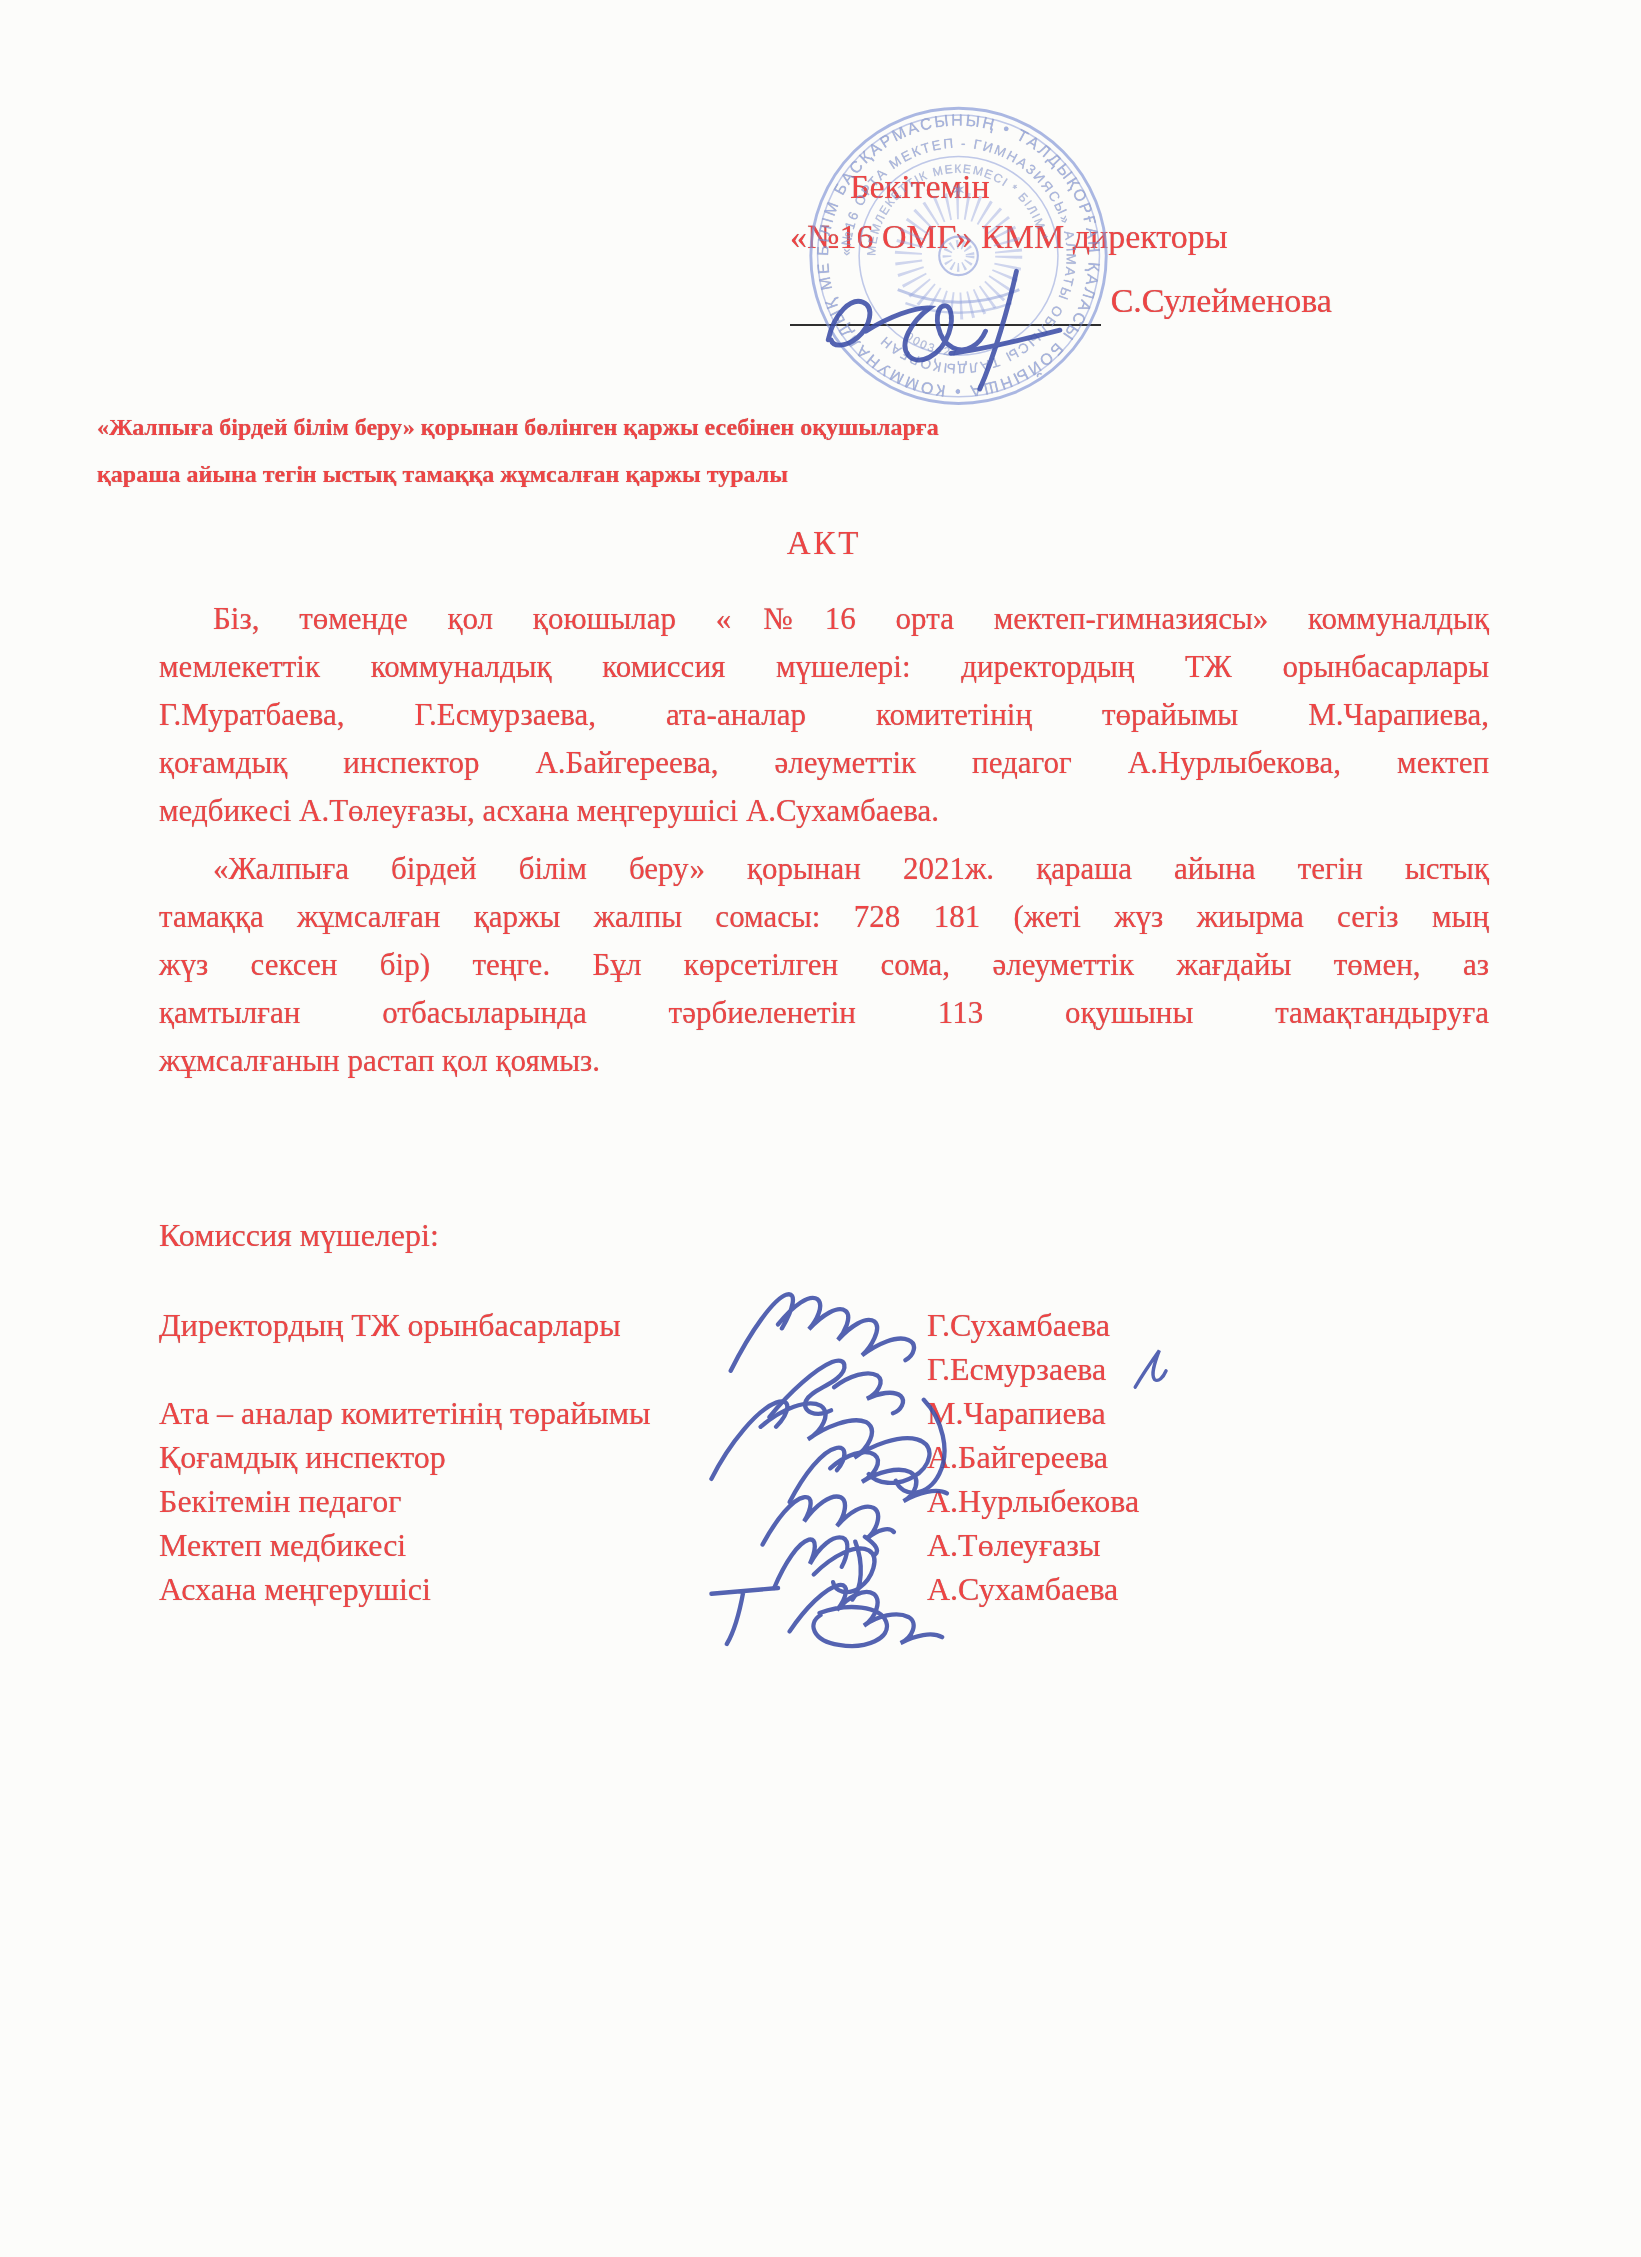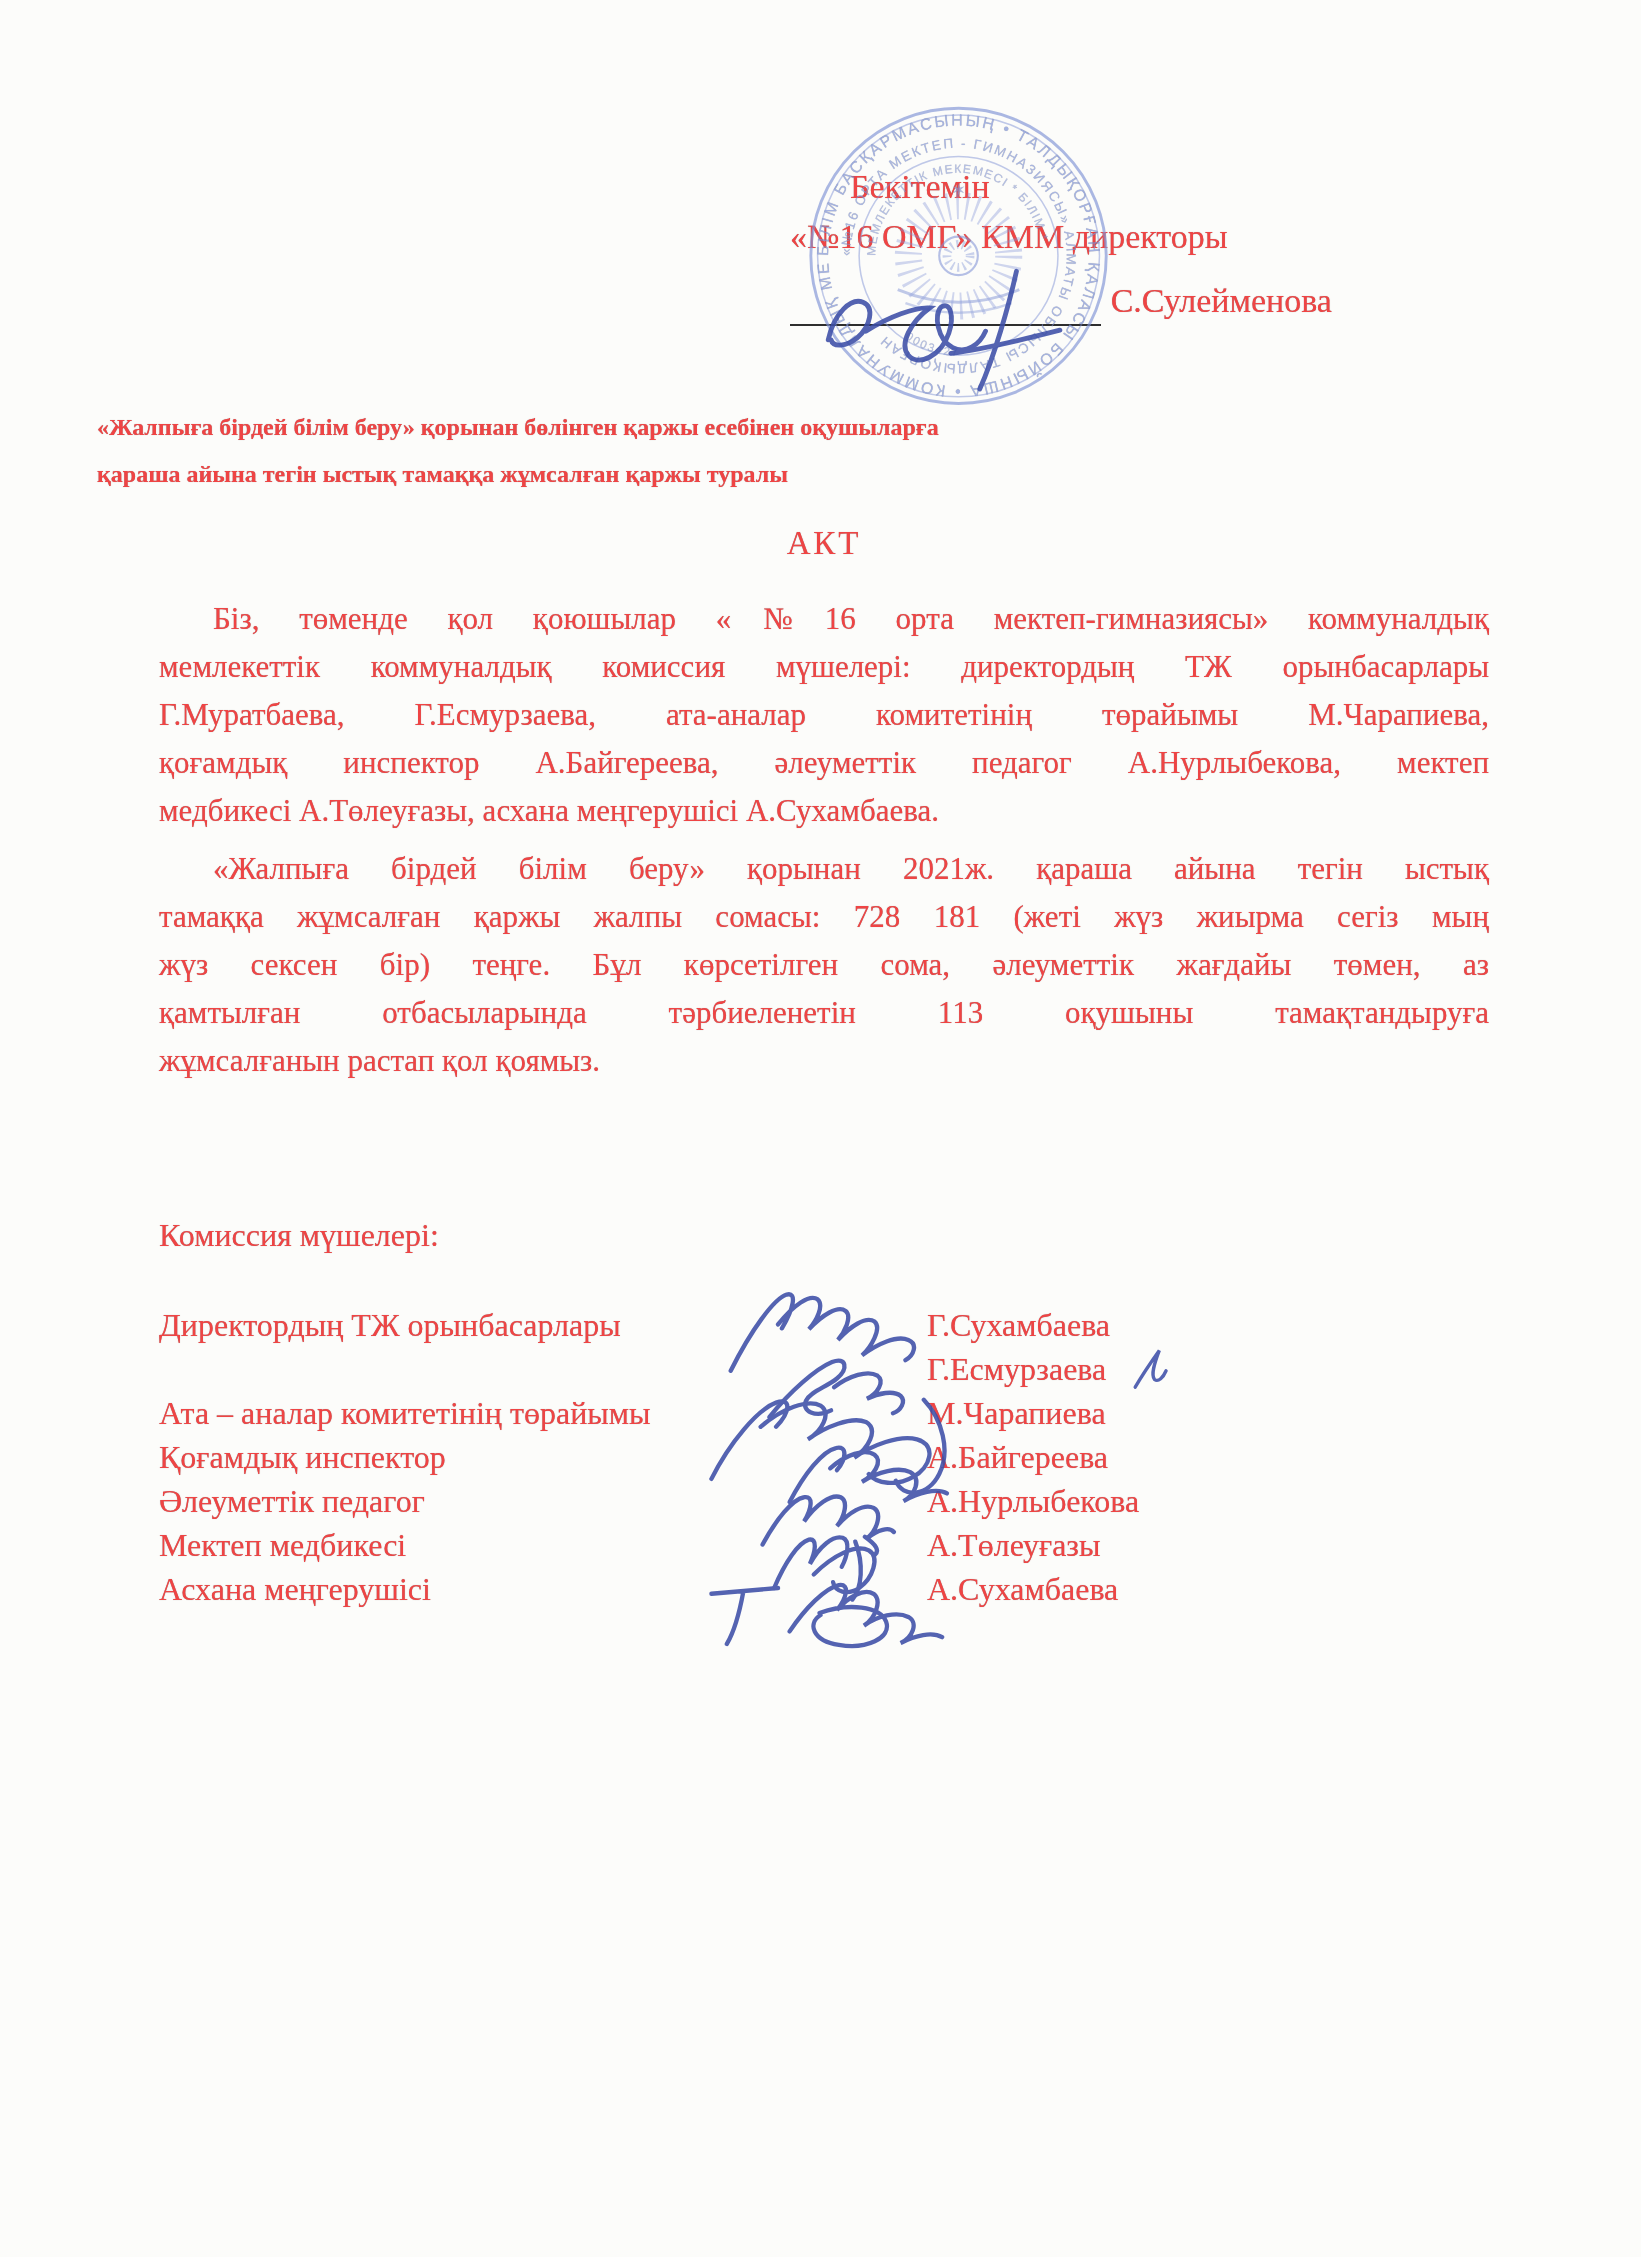--- a/index.html
+++ b/index.html
@@ -95,21 +95,21 @@
       </div>
       <div class="crow">
         <span class="role">Ата – аналар комитетінің төрайымы</span>
         <span class="cname">М.Чарапиева</span>
       </div>
       <div class="crow">
         <span class="role">Қоғамдық инспектор</span>
         <span class="cname">А.Байгереева</span>
       </div>
       <div class="crow">
-        <span class="role">Әлеуметтік педагог</span>
+        <span class="role">Бекітемін педагог</span>
         <span class="cname">А.Нурлыбекова</span>
       </div>
       <div class="crow">
         <span class="role">Мектеп медбикесі</span>
         <span class="cname">А.Төлеуғазы</span>
       </div>
       <div class="crow">
         <span class="role">Асхана меңгерушісі</span>
         <span class="cname">А.Сухамбаева</span>
       </div>

